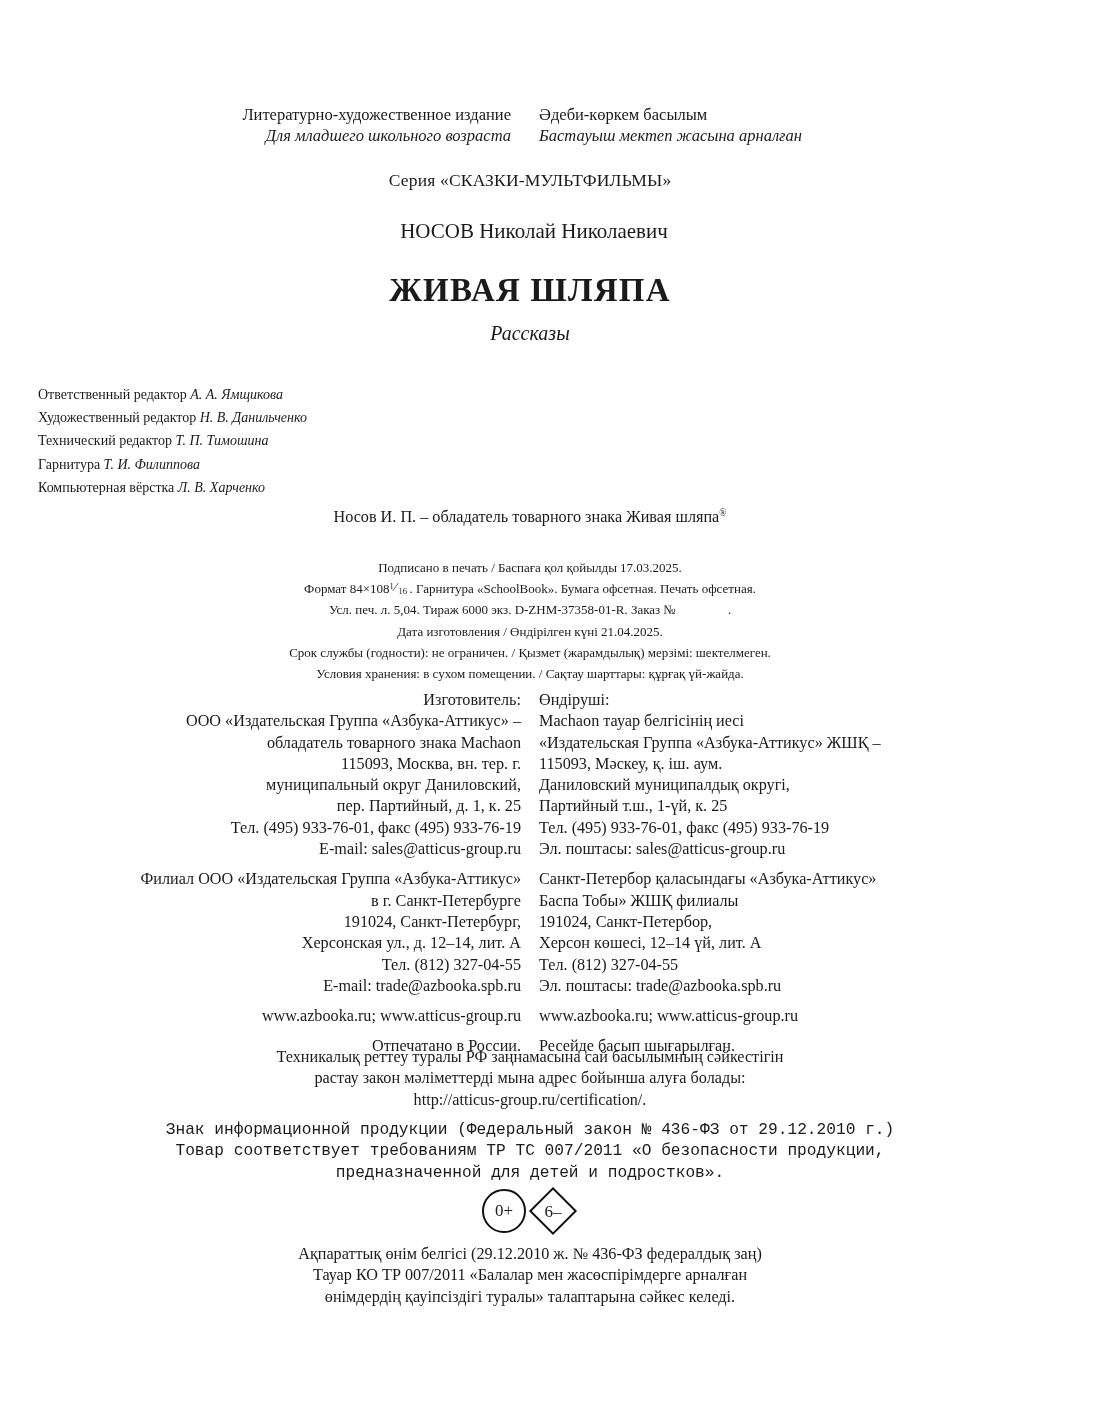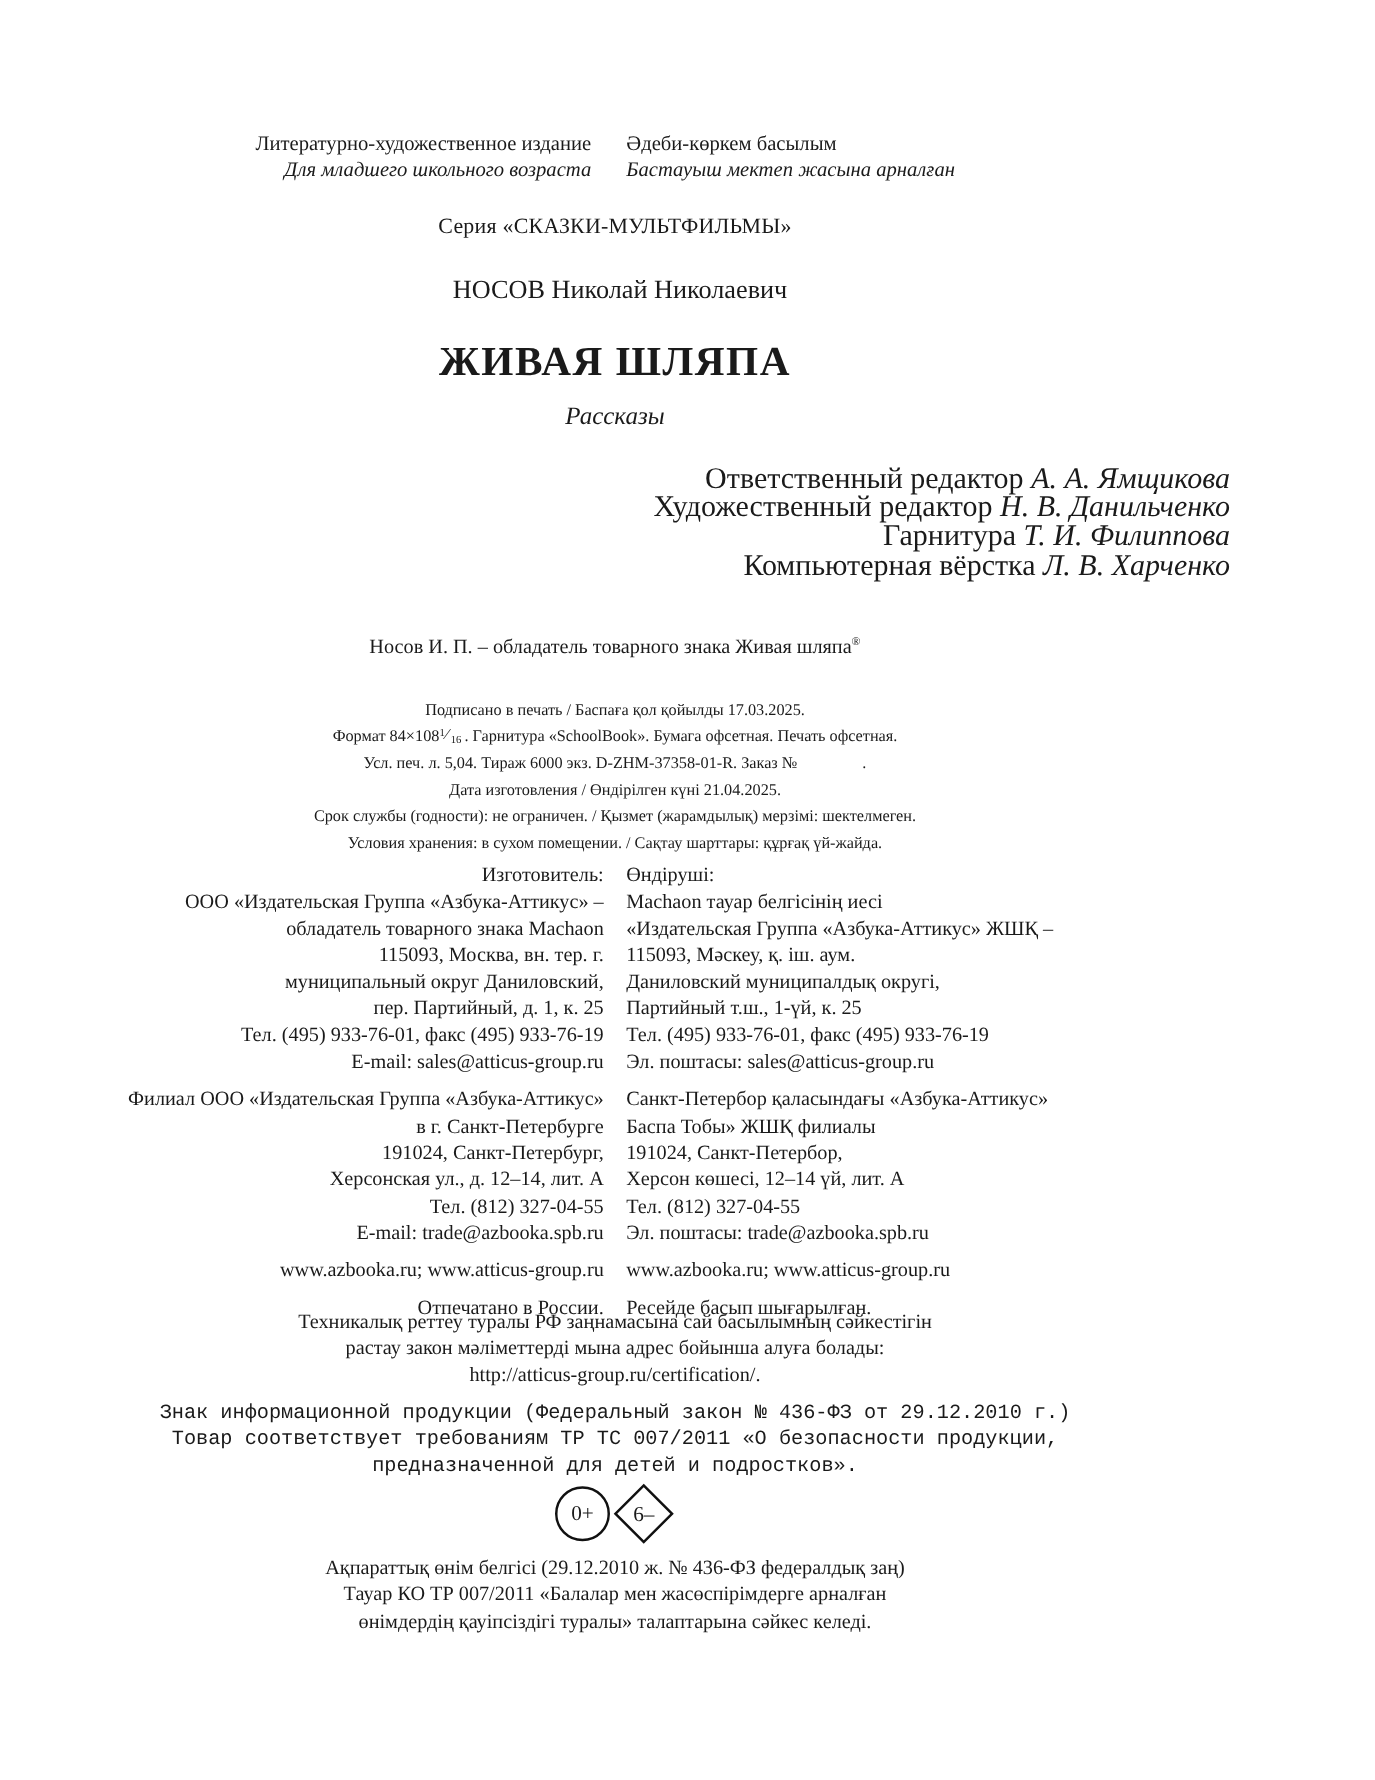--- a/index.html
+++ b/index.html
@@ -15,20 +15,21 @@
     color: #1a1a1a;
     -webkit-font-smoothing: antialiased;
   }
   .page {
     position: relative;
     width: 984px;
     height: 1424px;
     box-sizing: border-box;
     padding: 0;
     overflow: hidden;
+    margin-left: 38px;
   }
 
   
   .head-cols {
     position: absolute;
     left: 0; right: 0;
     top: 104px;
     display: flex;
     justify-content: center;
     gap: 0px;
@@ -59,22 +60,22 @@
     position: absolute; left: 0; right: 0; top: 272px;
     text-align: center; font-size: 33px; font-weight: bold; letter-spacing: 1.2px;
   }
   .subtitle {
     position: absolute; left: 0; right: 0; top: 322px;
     text-align: center; font-size: 20px; font-style: italic;
   }
 
   
   .credits {
-    position: absolute; left: 0; right: 0; top: 372px;
-    text-align: right; font-size: 24px; line-height: 23.2px;
+    position: absolute; left: 0; right: 0; top: 383px;
+    text-align: left; font-size: 14px; line-height: 23.2px;
   }
   .credits .nm { font-style: italic; }
 
   
   .trademark {
     position: absolute; left: 0; right: 0; top: 508px;
     text-align: center; font-size: 16.2px;
   }
   .trademark sup { font-size: 9.5px; vertical-align: super; }
 
@@ -196,20 +197,24 @@
   <div class="subtitle">Рассказы</div>
 
   <div class="credits">
     <div>
       <span>Ответственный редактор</span>
       <span class="nm">А. А. Ямщикова</span>
     </div>
     <div>
       <span>Художественный редактор</span>
       <span class="nm">Н. В. Данильченко</span>
+    </div>
+    <div>
+      <span>Технический редактор</span>
+      <span class="nm">Т. П. Тимошина</span>
     </div>
     <div>
       <span>Гарнитура</span>
       <span class="nm">Т. И. Филиппова</span>
     </div>
     <div>
       <span>Компьютерная вёрстка</span>
       <span class="nm">Л. В. Харченко</span>
     </div>
   </div>

